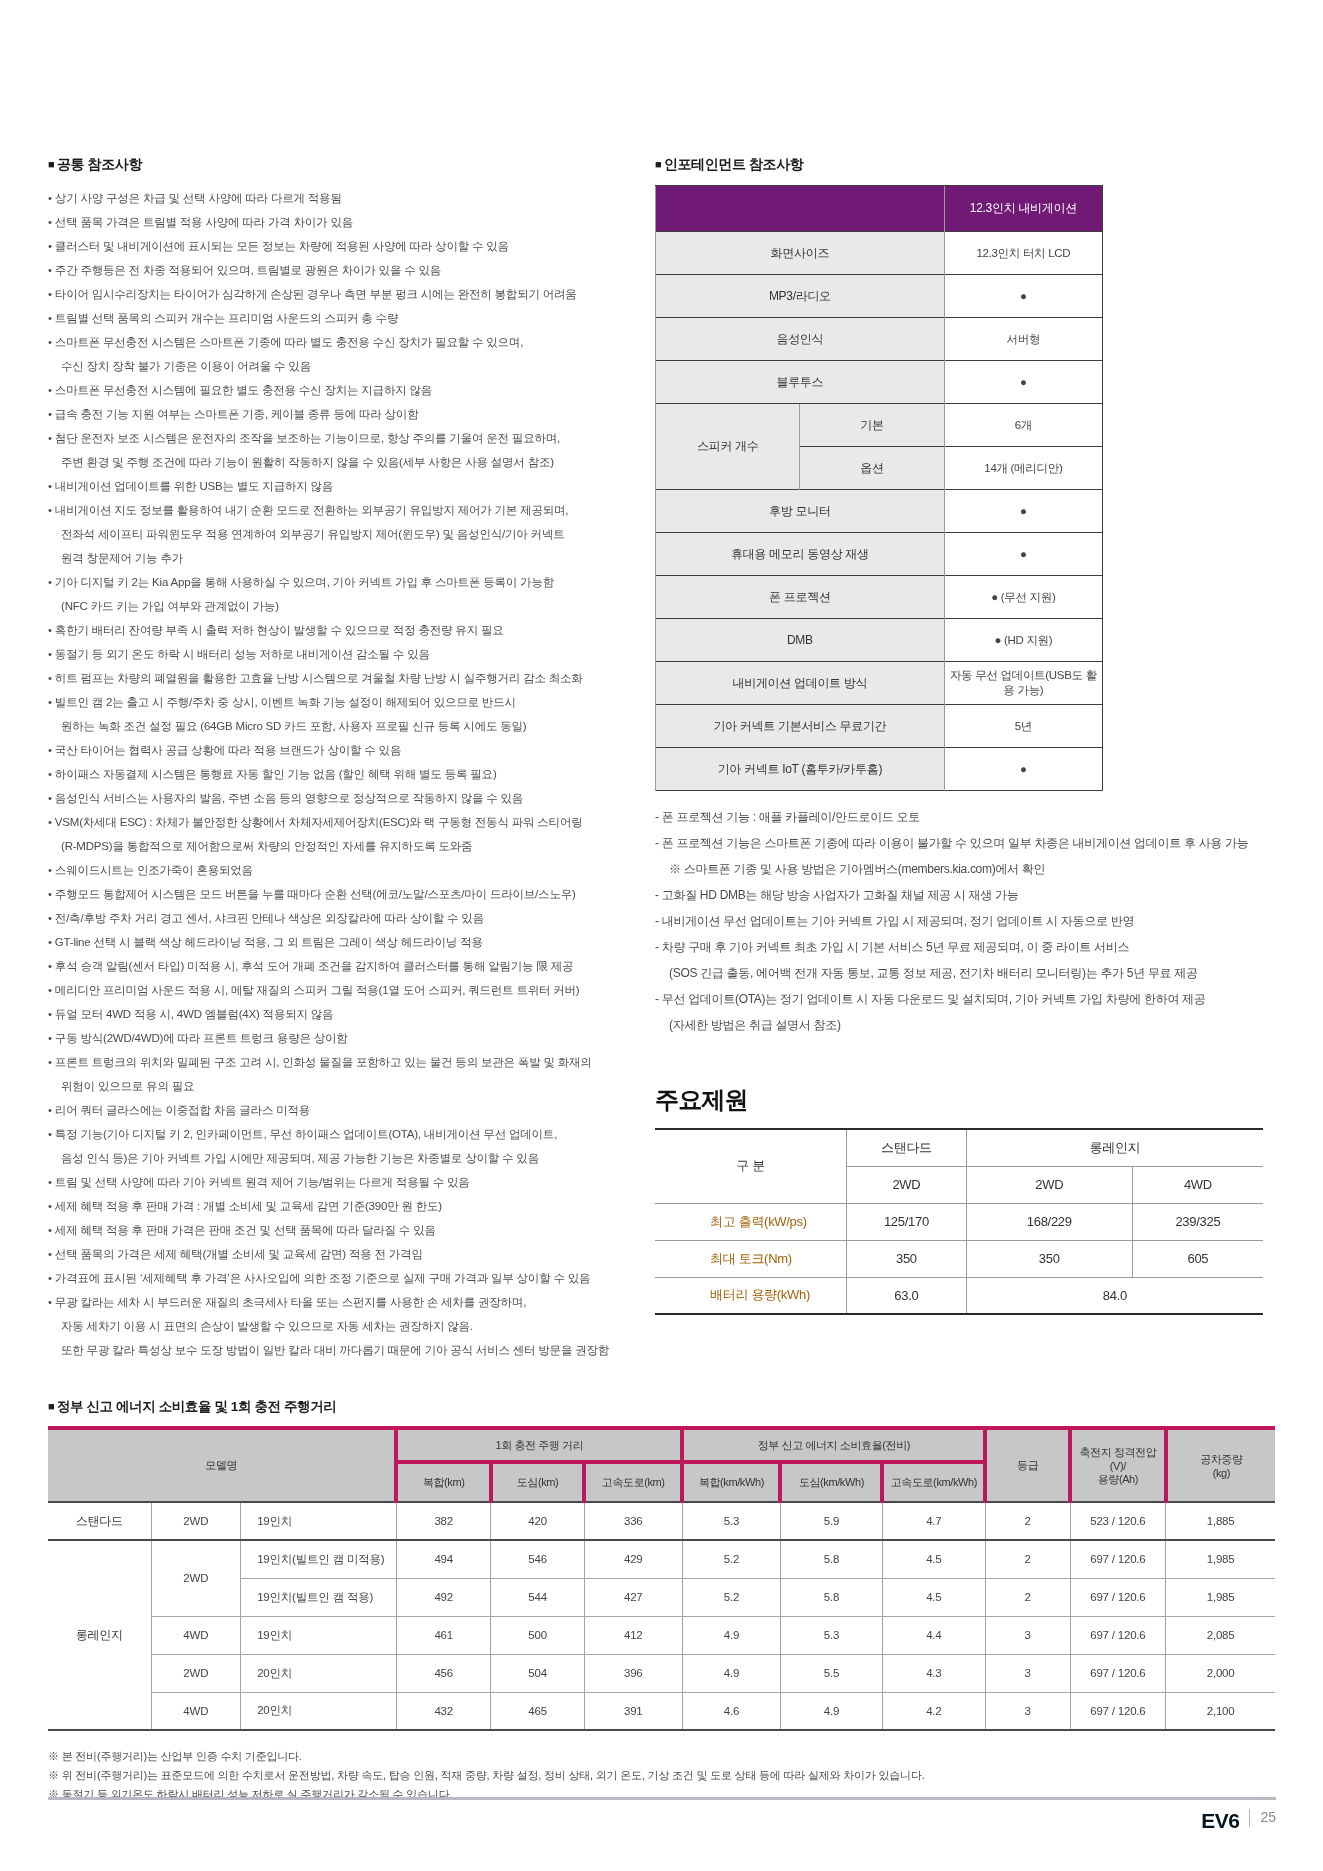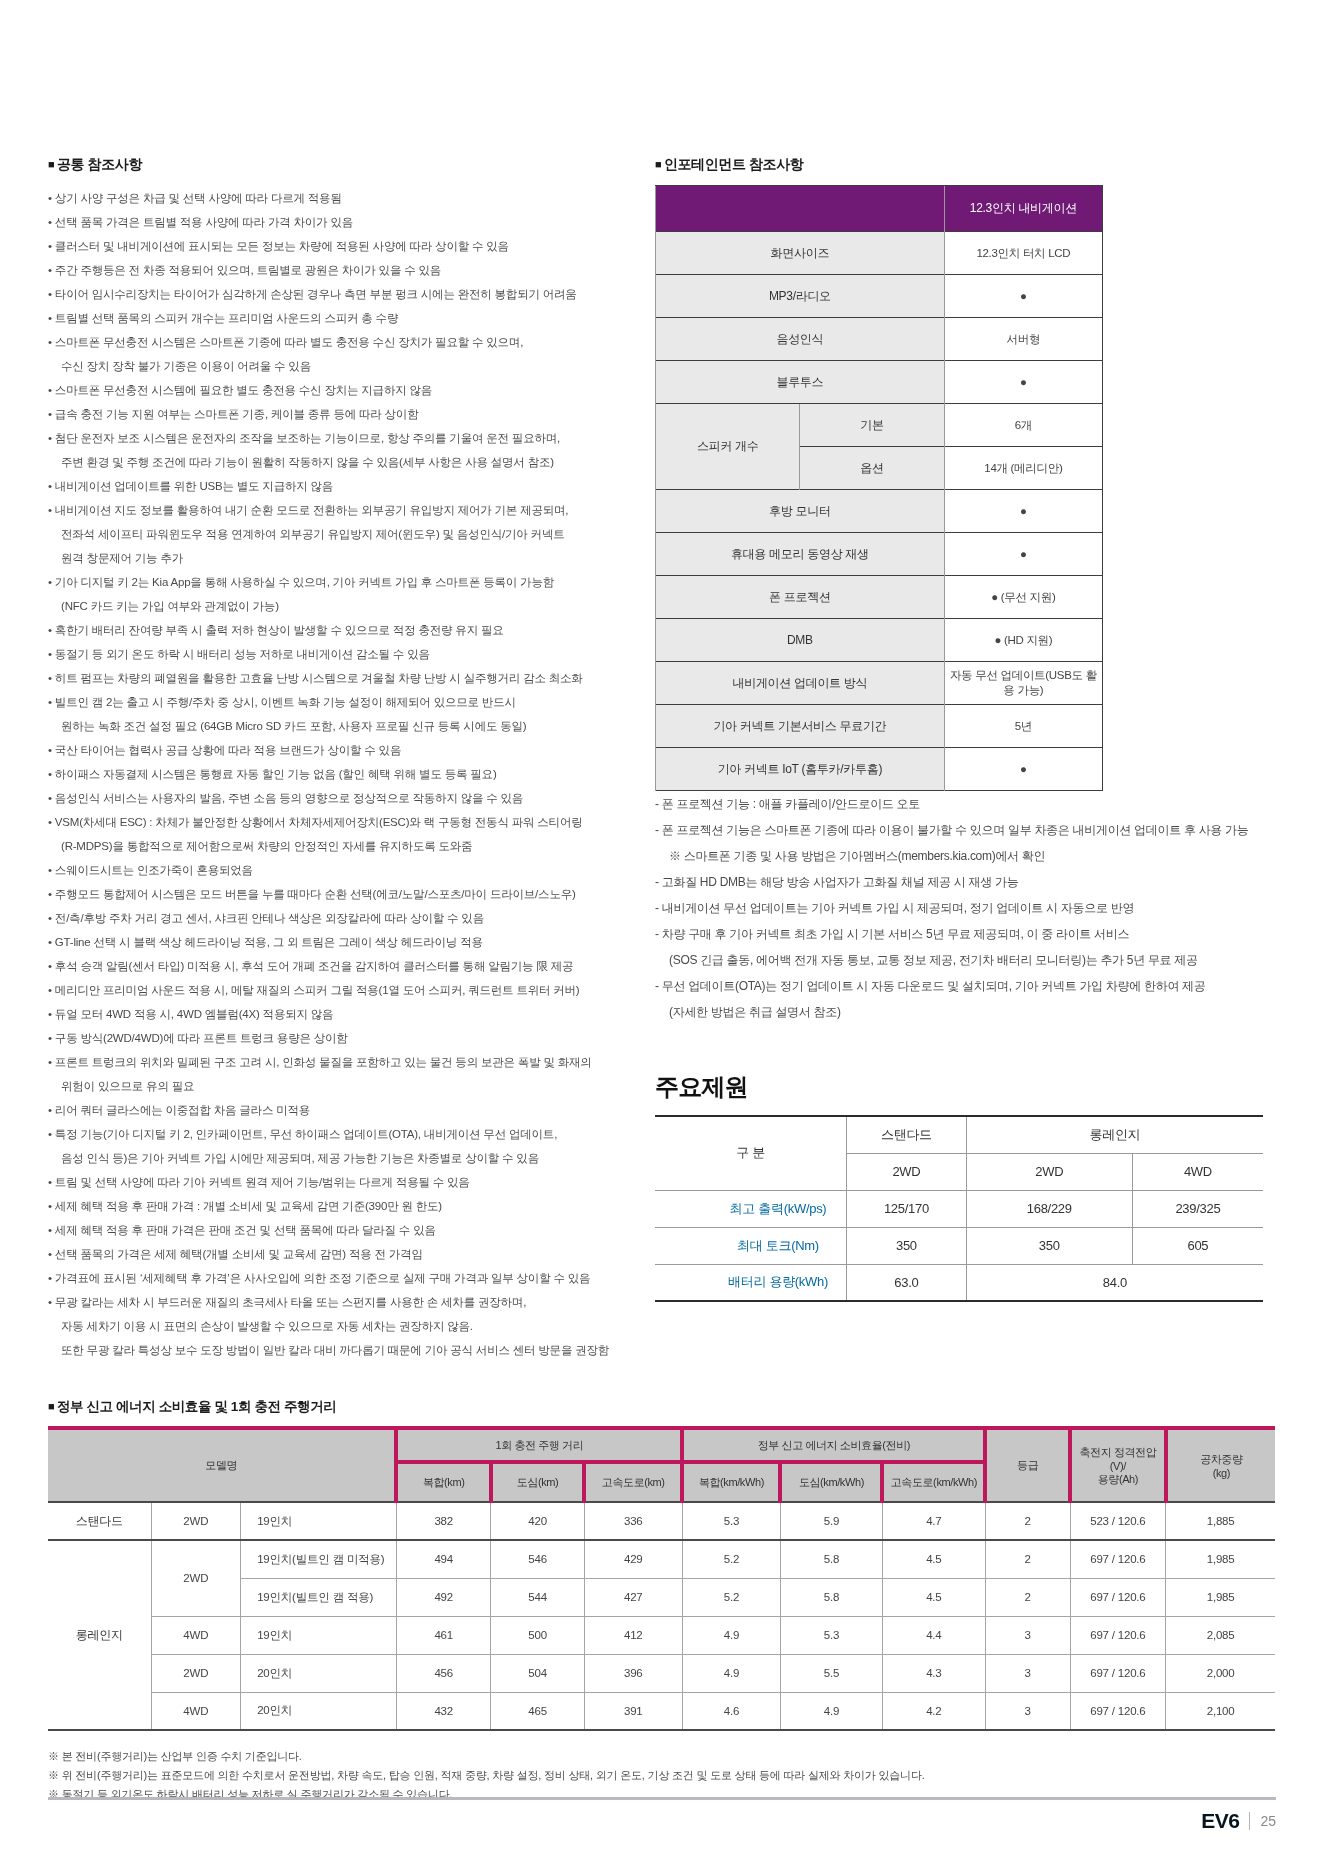--- a/index.html
+++ b/index.html
@@ -20,31 +20,31 @@
   #right-col{position:absolute;left:655px;top:156px;width:645px}
 
   #info-table{border-collapse:collapse;table-layout:fixed;width:448px;margin-top:11px;
     border:1px solid #3d3d3d}
   #info-table th,#info-table td{height:43px;text-align:center;vertical-align:middle;
     border-top:1px solid #3d3d3d;border-left:1px solid #9a9a9a;letter-spacing:-0.3px}
   #info-table th.dark{background:#701a75;color:#fff;font-weight:400;font-size:12px;height:46px}
   #info-table td.lbl{background:#e9e9e9;font-size:12px;color:#333}
   #info-table td.val{background:#fff;font-size:11.5px;color:#444}
 
-  #info-notes{list-style:none;}
+  #info-notes{list-style:none;margin-top:13px}
   #info-notes li{font-size:12px;line-height:26px;letter-spacing:-0.3px;color:#4a4a4a;
     white-space:pre-line;padding-left:14px;text-indent:-14px}
   #info-notes li::before{content:"-  "}
 
   #spec-title{margin-top:46px;font-size:24px;font-weight:bold;color:#111;letter-spacing:-0.8px}
   #spec-table{border-collapse:collapse;table-layout:fixed;width:608px;margin-top:12px;
     border-top:2px solid #2b2b2b;border-bottom:2px solid #2b2b2b;border-left:hidden;border-right:hidden}
   #spec-table th,#spec-table td{height:37px;border:1px solid #9a9a9a;text-align:center;
     vertical-align:middle;font-size:13px;font-weight:400;color:#333;letter-spacing:-0.3px}
-  #spec-table td.spec-label{text-align:center;padding-left:55px;color:#0369a1}
+  #spec-table td.spec-label{text-align:left;padding-left:55px;color:#a16207}
 
   
   #bottom{position:absolute;left:48px;top:1398px;width:1230px}
   #bottom .sec-title{font-size:13.5px}
   #range-table{border-collapse:collapse;table-layout:fixed;width:1227px;margin-top:10px;
     border-left:hidden;border-right:hidden;border-bottom:2px solid #4a4a4a}
   #range-table thead th{background:#c7c7c7;font-weight:400;font-size:11px;color:#333;
     border:4px solid #be185d;letter-spacing:-0.4px;white-space:pre-line;vertical-align:middle}
   #range-table thead tr:first-child th{height:34px}
   #range-table thead tr:last-child th{height:40px}
@@ -57,21 +57,21 @@
   #range-table tbody tr.cont td{border-top:1px solid #c2c2c2}
 
   #range-footnotes{list-style:none;margin-top:16px}
   #range-footnotes li{font-size:11px;line-height:19px;color:#4a4a4a;letter-spacing:-0.2px;
     padding-left:16px;text-indent:-16px}
   #range-footnotes li::before{content:"※ "}
 
   
   #footer{position:absolute;left:48px;top:1797px;width:1228px}
   #footer .rule{height:3px;background:#b9b9c1}
-  #footer .line{margin-top:9px;display:flex;justify-content:flex-end;align-items:center}
+  #footer .line{margin-top:9px;display:flex;justify-content:flex-end;}
   #footer .model{font-size:21px;font-weight:bold;color:#05141f;letter-spacing:-0.5px}
   #footer .vsep{width:1px;height:18px;background:#b5b5b5;margin:0 10px}
   #footer .pg{font-size:14px;color:#8a8a8a}
 </style>
 </head>
 <body>
 
 <section id="left-col">
   <h3 class="sec-title">공통 참조사항</h3>
   <ul id="common-notes">

